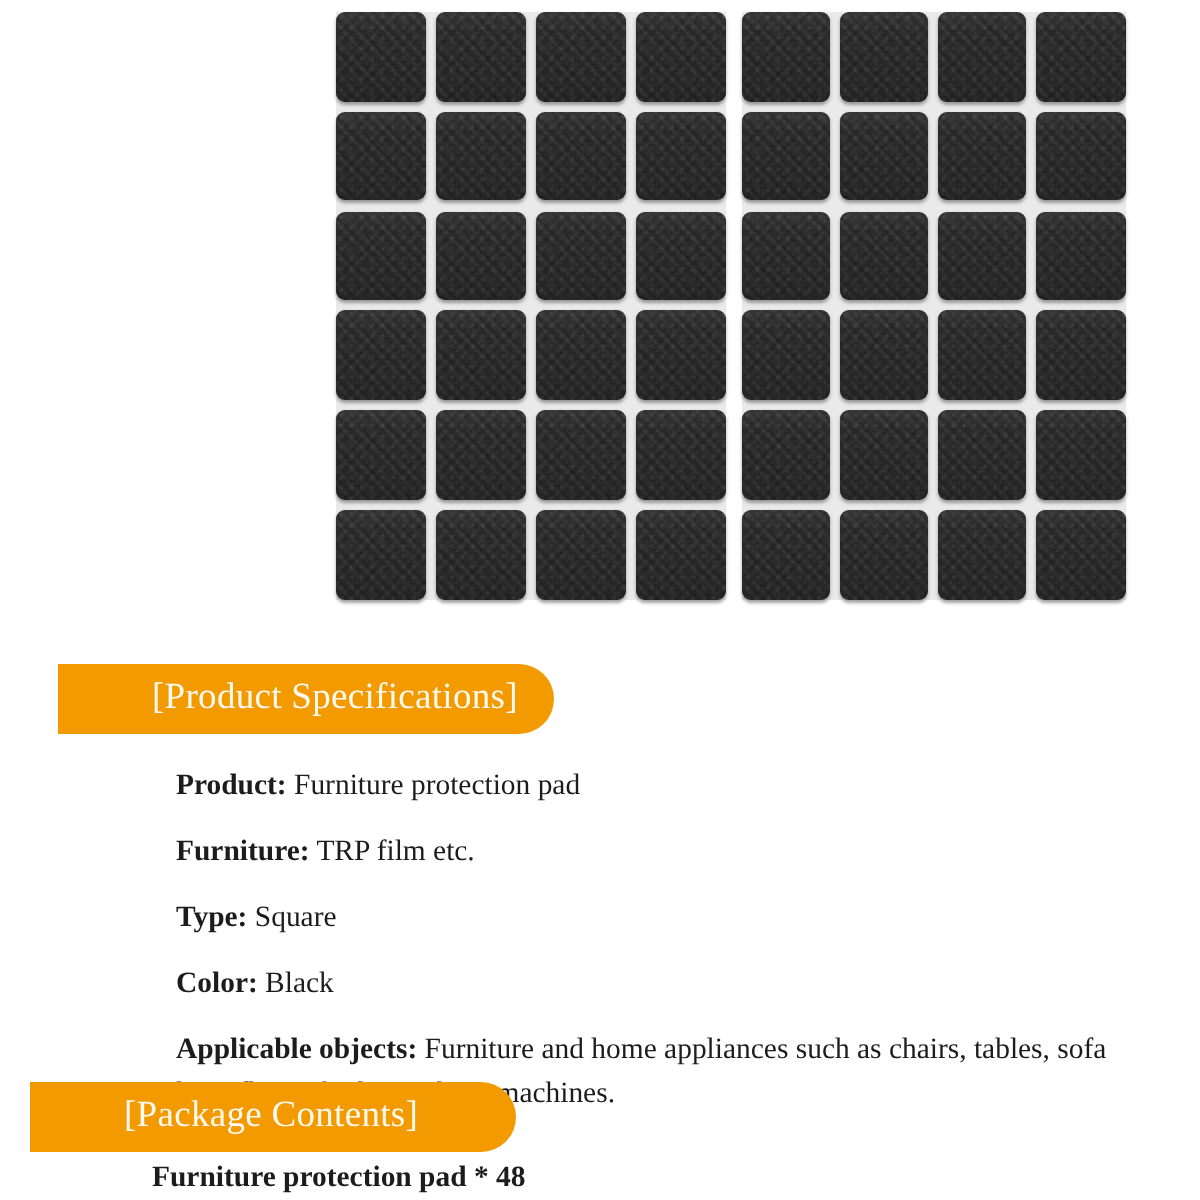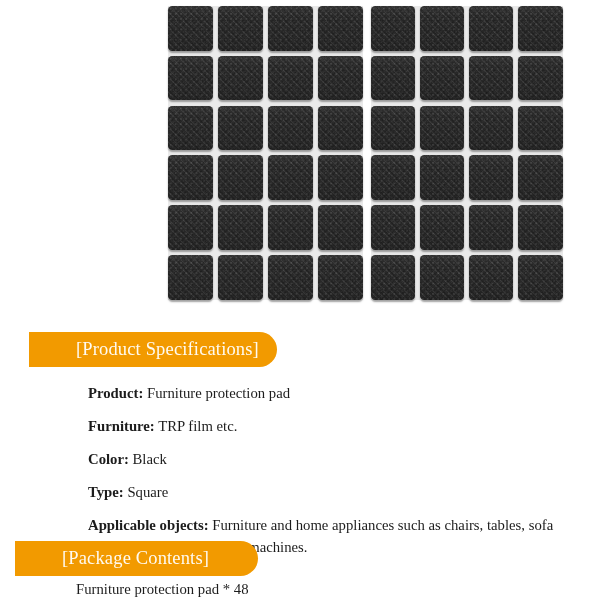--- a/index.html
+++ b/index.html
@@ -52,21 +52,21 @@
         display:flex;align-items:center;white-space:nowrap;}
   .pill .txt{font-size:18.5px;line-height:1;padding-left:47px;
              letter-spacing:.15px;}
 
   
   .specs{position:absolute;left:76px;top:370.8px;width:502px;
          font-size:14.72px;line-height:21.15px;color:#1c1c1c;}
   .specs p{margin:12px;}
   .specs b{font-weight:700;}
   .pkg{position:absolute;left:76px;top:579px;font-size:14.72px;
-       line-height:21.15px;color:#1c1c1c;white-space:nowrap;}
+       line-height:21.15px;color:#1c1c1c;white-space:nowrap;font-weight:bold;}
 </style>
 </head>
 <body>
 
 <svg width="0" height="0" style="position:absolute" aria-hidden="true">
   <filter id="padGrain" x="0" y="0" width="100%" height="100%">
     <feTurbulence type="fractalNoise" baseFrequency="0.85" numOctaves="3" seed="7" result="n"></feTurbulence>
     <feColorMatrix type="saturate" values="0" in="n" result="g"></feColorMatrix>
     <feComponentTransfer in="g">
       <feFuncA type="linear" slope="0.85" intercept="0"></feFuncA>
@@ -419,22 +419,22 @@
       </div>
   </div>
 
   <div class="pill" style="left:29px;top:332px;width:248px;">
     <span class="txt">[Product Specifications]</span>
   </div>
 
   <div class="specs">
       <p><b>Product:</b><span> Furniture protection pad</span></p>
       <p><b>Furniture:</b><span> TRP film etc.</span></p>
+      <p><b>Type:</b><span> Square</span></p>
       <p><b>Color:</b><span> Black</span></p>
-      <p><b>Type:</b><span> Square</span></p>
       <p><b>Applicable objects:</b><span> Furniture and home appliances such as chairs, tables, sofa legs, flower beds, washing machines.</span></p>
     </div>
 
   <div class="pill" style="left:15px;top:541px;width:243px;">
     <span class="txt">[Package Contents]</span>
   </div>
 
   <div class="pkg">Furniture protection pad * 48</div>
 </div>
 

